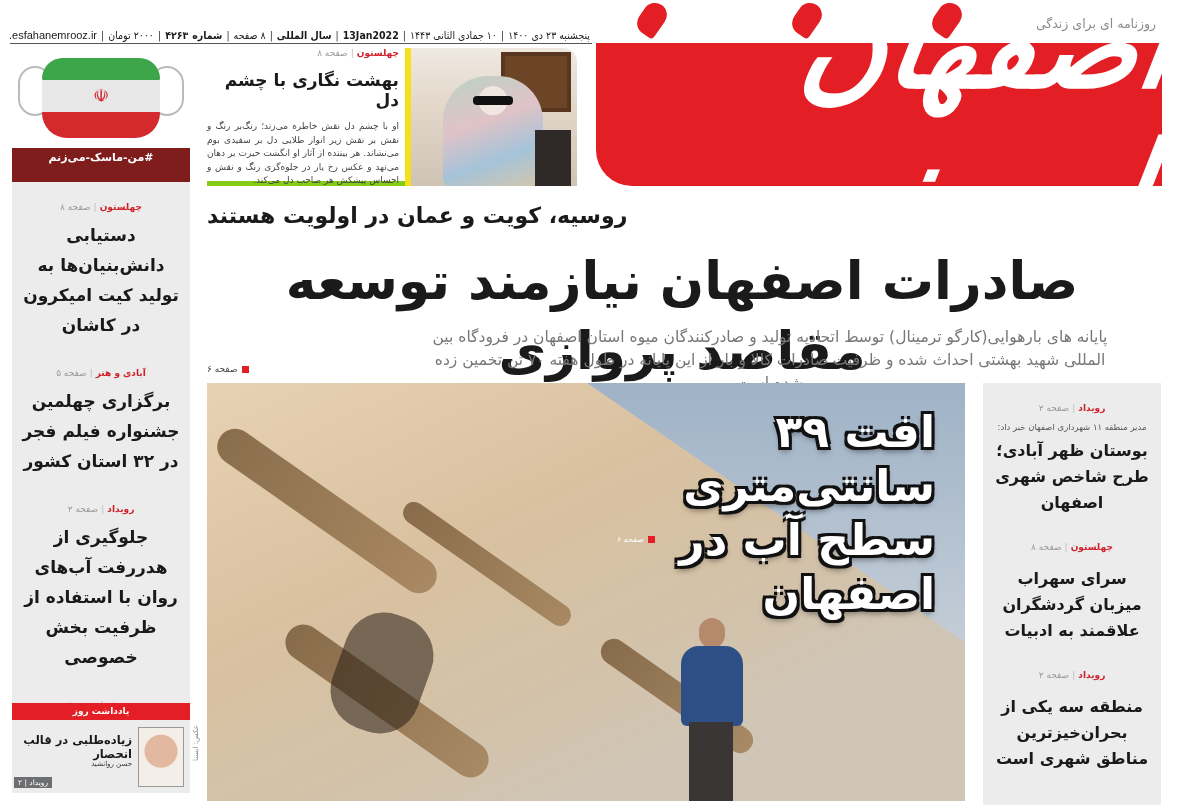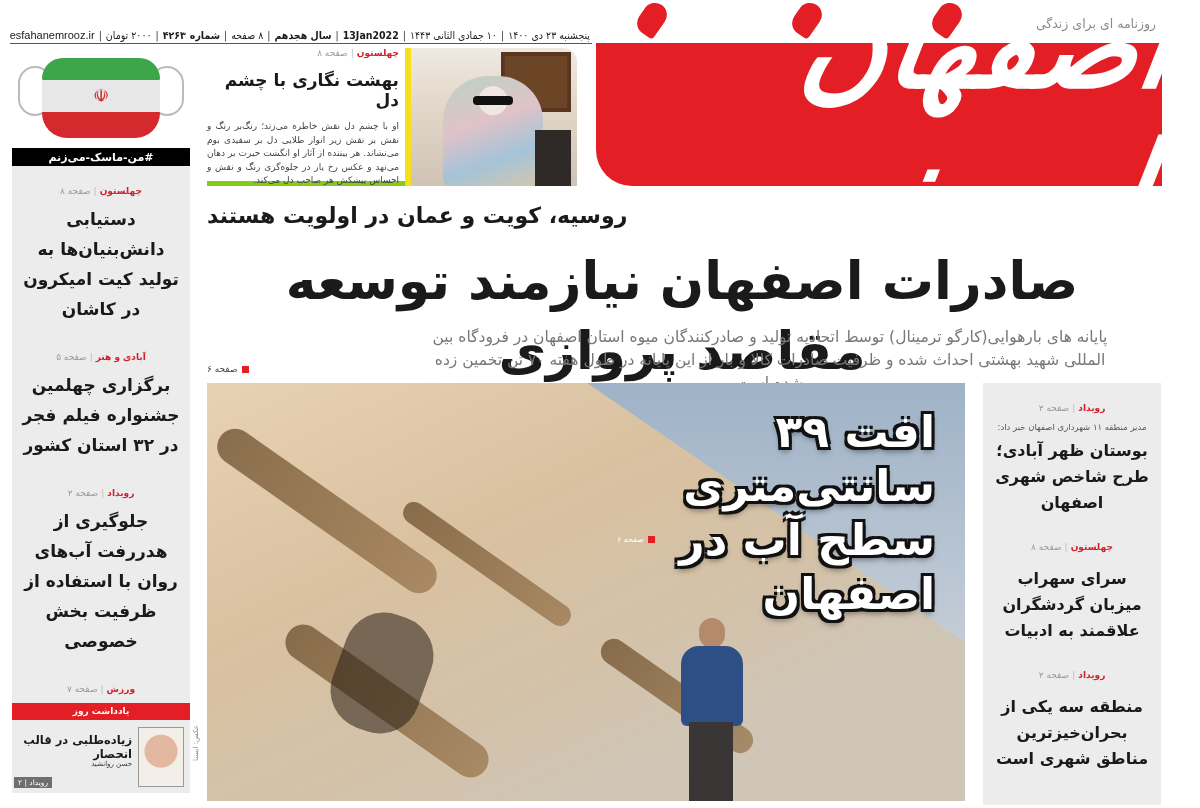--- a/index.html
+++ b/index.html
@@ -86,21 +86,21 @@
 
   
   .left-col { position: absolute; left: 12px; top: 48px; width: 178px; }
   .mask { width: 178px; height: 100px; position: relative; }
   .mask .band { position: absolute; left: 30px; width: 118px; }
   .mask .g { top: 10px; height: 22px; background: #3da54a; border-radius: 30px 30px 2px 2px; }
   .mask .w { top: 32px; height: 32px; background: #e7e7e7; }
   .mask .r { top: 64px; height: 26px; background: #d4292d; border-radius: 2px 2px 50px 50px; }
   .mask .emblem { position: absolute; left: 80px; top: 37px; width: 18px; height: 22px; color: #d4292d; font-size: 18px; text-align: center; line-height: 22px; }
   .mask .loop { position: absolute; top: 18px; width: 34px; height: 50px; border: 2px solid #bbb; border-radius: 20px; }
-  .hashtag { background: #000000; color: #fff; font-size: 11px; font-weight: bold; text-align: center; padding: 3px 0; height: 18px; }
+  .hashtag { background: #7f1d1d; color: #fff; font-size: 11px; font-weight: bold; text-align: center; padding: 3px 0; height: 34px; }
   .gray-panel { background: #ececec; padding: 20px 8px 10px 8px; text-align: center; }
   .item { margin-bottom: 28px; }
   .item .kicker { text-align: center; }
   .item-title { font-size: 17px; font-weight: bold; line-height: 30px; margin-top: 8px; }
   .item-sub { font-size: 9px; color: #555; margin-top: 10px; }
 
   .note { position: absolute; left: 12px; top: 703px; width: 178px; height: 90px; background: #ececec; }
   .note-head { background: #e31e24; color: #fff; font-size: 9px; font-weight: bold; text-align: center; height: 17px; line-height: 17px; }
   .note-photo { position: absolute; right: 6px; top: 24px; width: 46px; height: 60px; background: radial-gradient(circle at 50% 40%, #e3b8a0 0 16px, #f4eee8 17px); border: 1px solid #999; }
   .note-title { position: absolute; right: 58px; top: 30px; font-size: 11.5px; font-weight: bold; }
@@ -115,21 +115,21 @@
 </head>
 <body>
 
 <div class="dateline">
   <span>پنجشنبه ۲۳ دی ۱۴۰۰</span>
     <span class="sep">|</span>
   <span>۱۰ جمادی الثانی ۱۴۴۳</span>
     <span class="sep">|</span>
   <span class="bold">13Jan2022</span>
     <span class="sep">|</span>
-  <span class="bold">سال هجدهم</span>
+  <span class="bold">سال المللی</span>
     <span class="sep">|</span>
   <span>۸ صفحه</span>
     <span class="sep">|</span>
   <span class="bold">شماره</span>
   <span class="bold">۴۲۶۳</span>
     <span class="sep">|</span>
   <span>۲۰۰۰ تومان</span>
     <span class="sep">|</span>
   <span class="url">www.esfahanemrooz.ir</span>
 </div>

